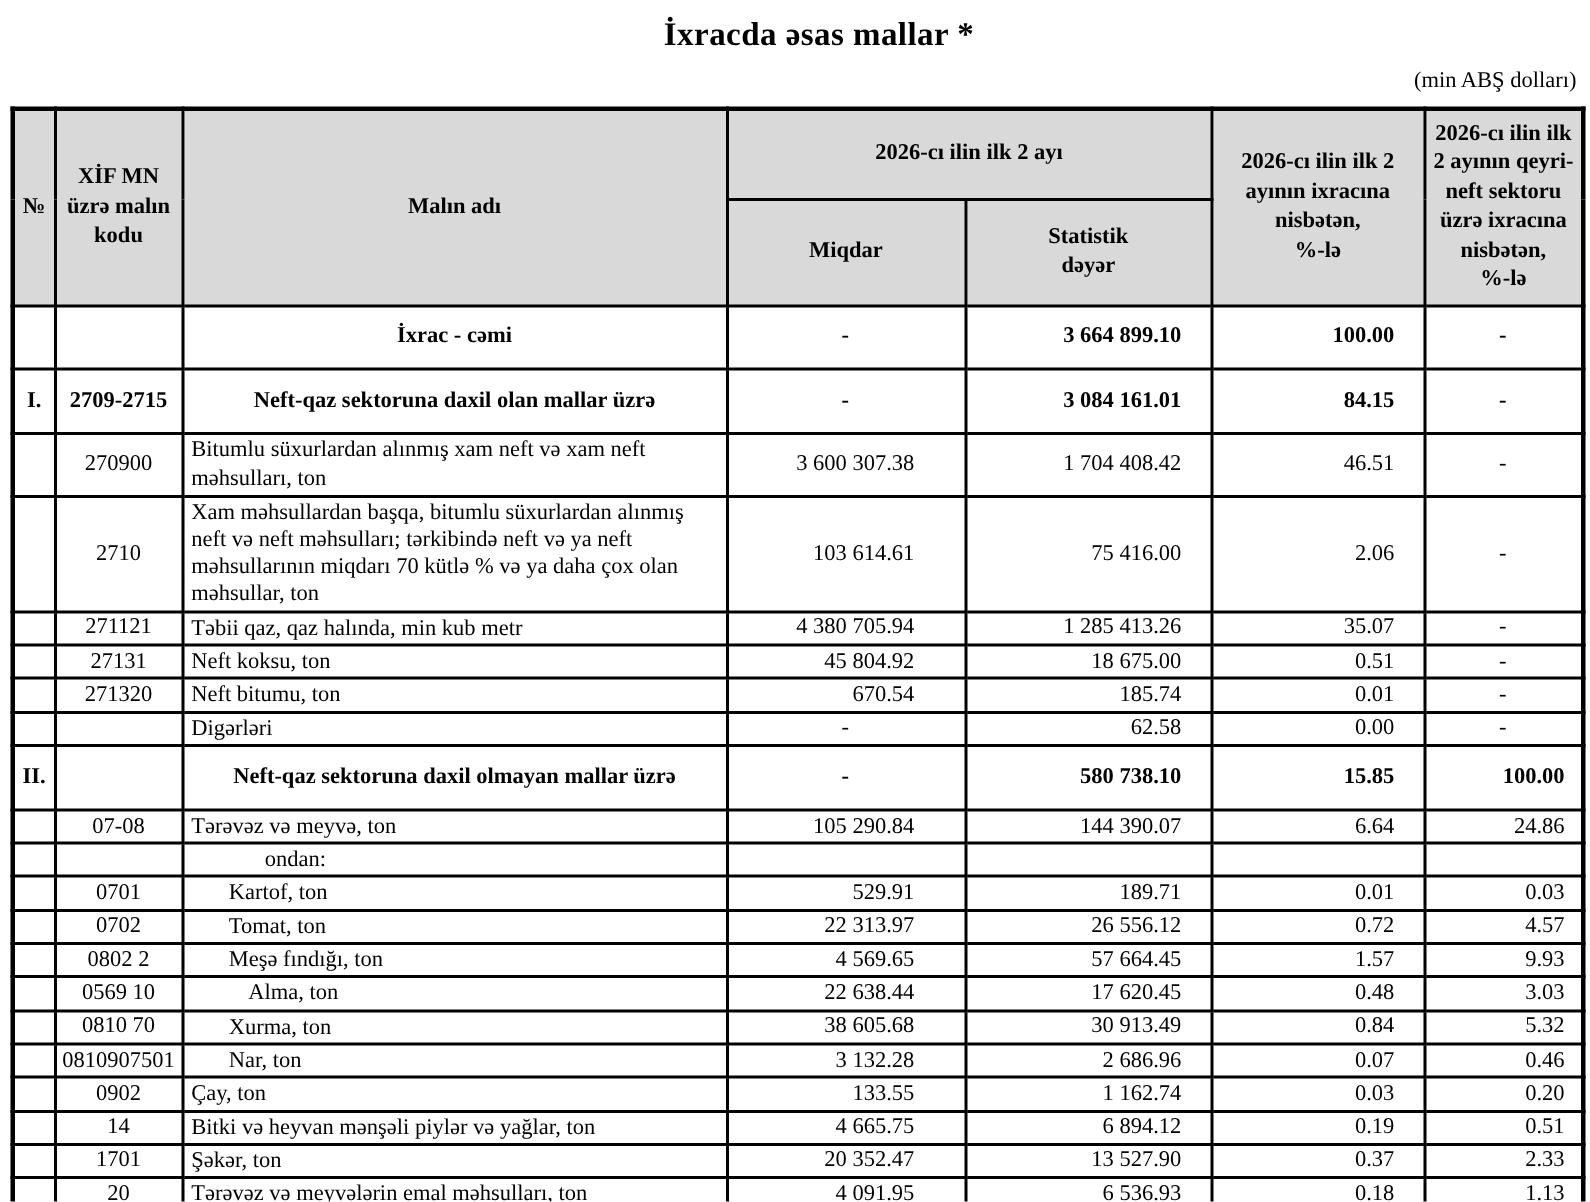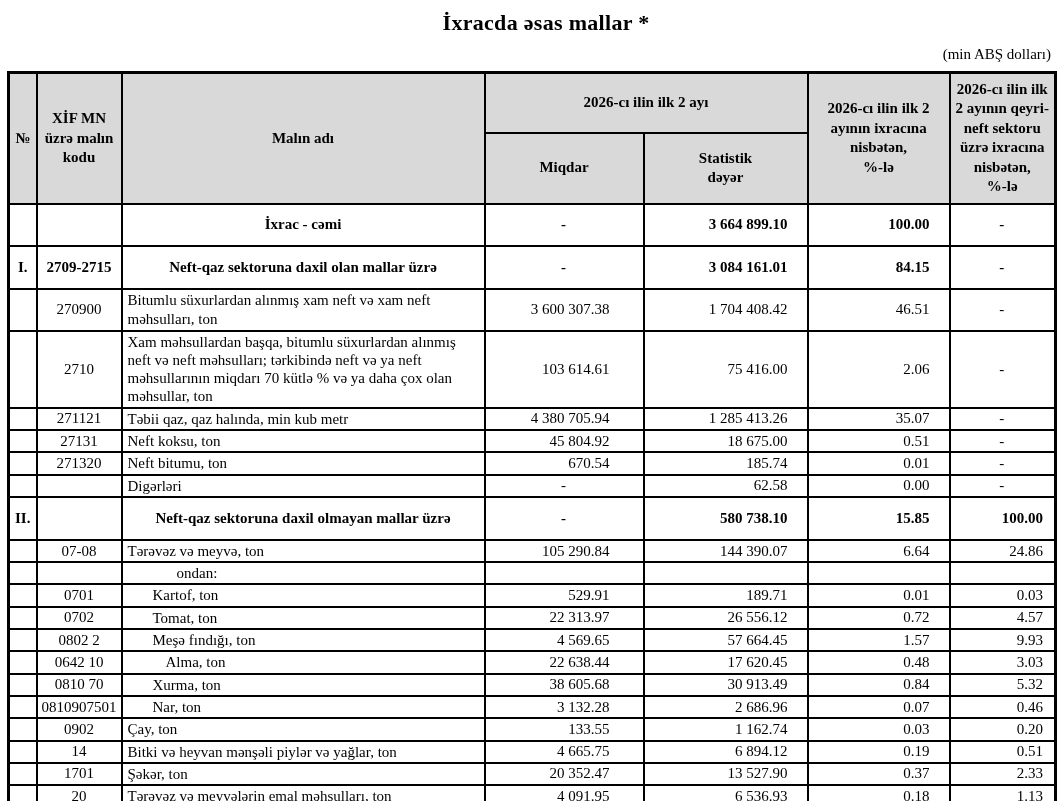--- a/index.html
+++ b/index.html
@@ -217,21 +217,21 @@
         <td class="no"></td>
         <td class="code">0802 2</td>
         <td class="name" style="padding-left: 30px;">Meşə fındığı, ton</td>
         <td class="num qty">4 569.65</td>
         <td class="num value">57 664.45</td>
         <td class="num share">1.57</td>
         <td class="num nonoil">9.93</td>
       </tr>
       <tr style="height: 22px;">
         <td class="no"></td>
-        <td class="code">0642 10</td>
+        <td class="code">0569 10</td>
         <td class="name" style="padding-left: 43px;">Alma, ton</td>
         <td class="num qty">22 638.44</td>
         <td class="num value">17 620.45</td>
         <td class="num share">0.48</td>
         <td class="num nonoil">3.03</td>
       </tr>
       <tr style="height: 22px;">
         <td class="no"></td>
         <td class="code">0810 70</td>
         <td class="name" style="padding-left: 30px;">Xurma, ton</td>

